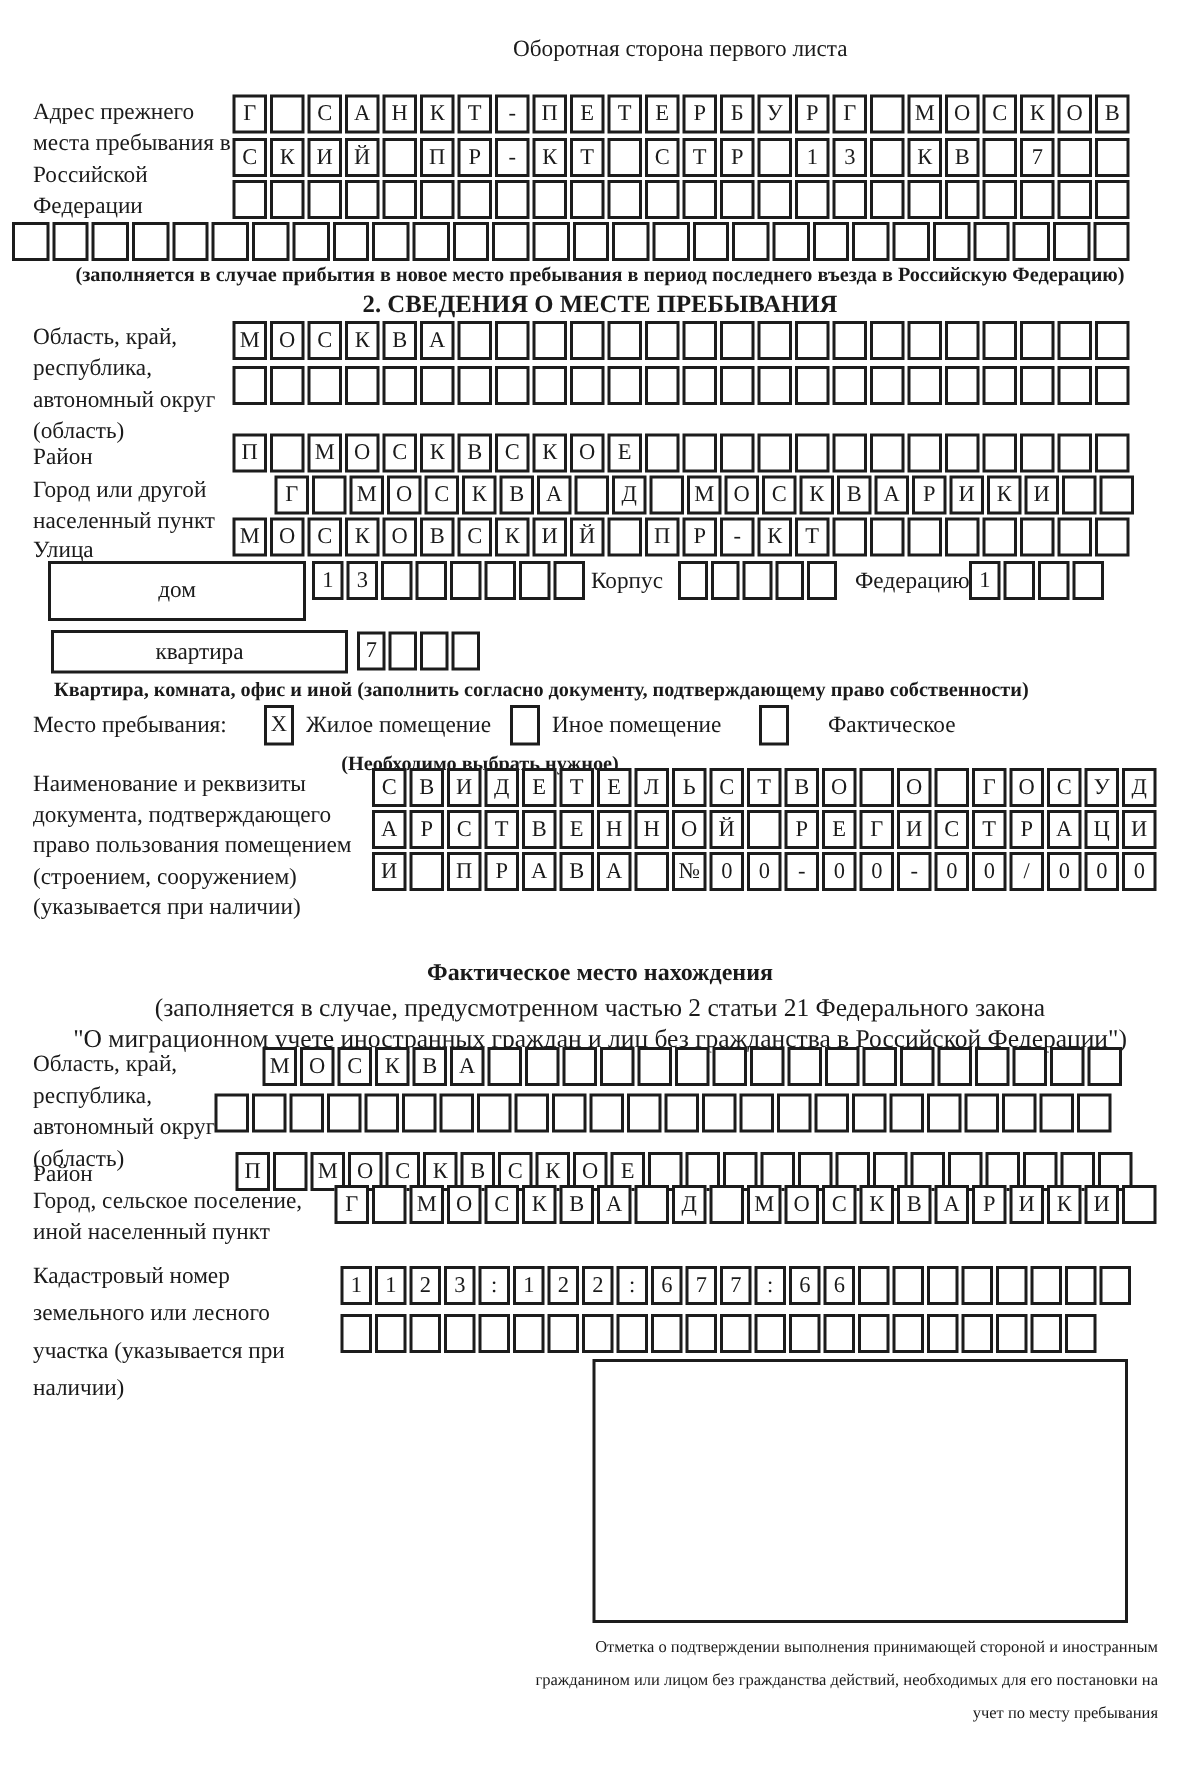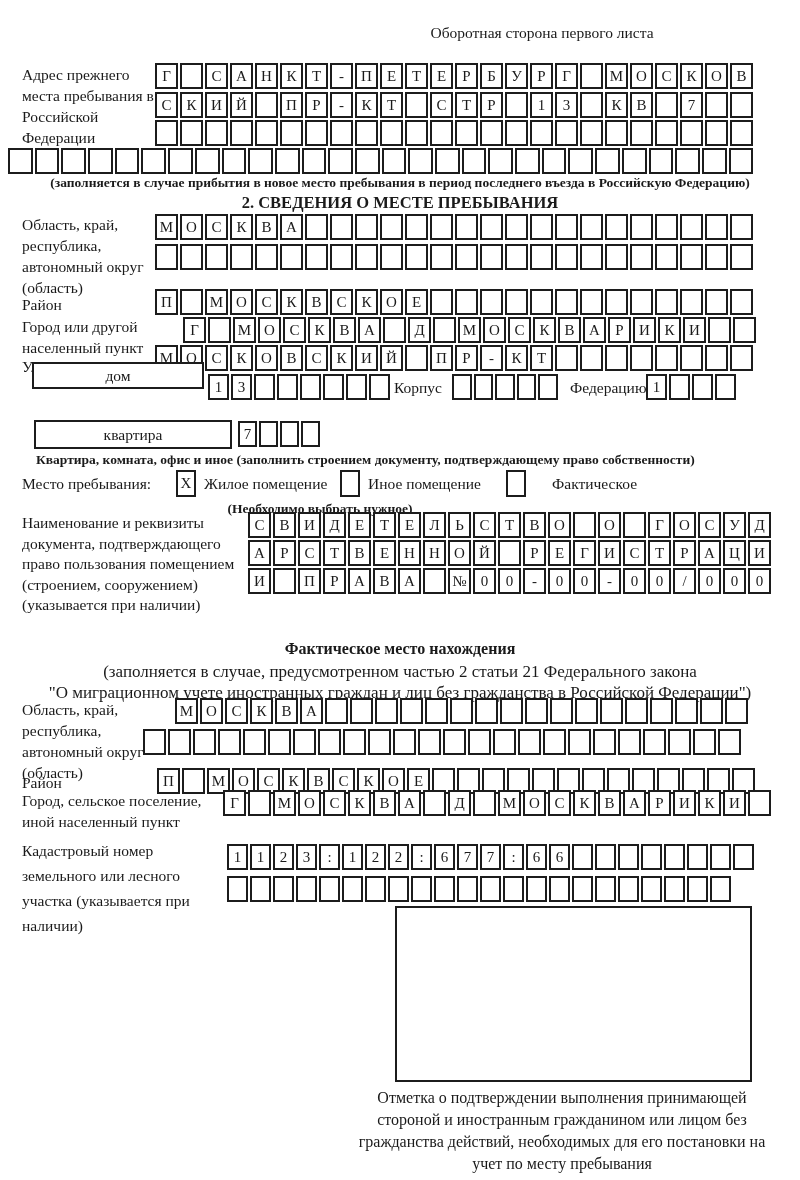--- a/index.html
+++ b/index.html
@@ -10,21 +10,21 @@
     color:#1a1a1a;
     font-family:"Liberation Serif","DejaVu Serif",serif;
     overflow:hidden;
   }
   .abs{position:absolute;}
   .label{font-size:15.5px;line-height:21px;}
   .small{font-size:13.5px;line-height:16px;font-weight:bold;}
   .mid{font-size:17px;line-height:20px;}
   .bold{font-weight:bold;}
   .center{left:0;width:800px;text-align:center;}
-  .right{text-align:center;}
+  .right{text-align:left;}
   .title{font-size:16.5px;}
   .boxrow{display:flex;gap:2px;}
   .cbox{
     width:23px;height:26px;
     border:2px solid #1c1c1c;
     box-sizing:border-box;
     display:flex;align-items:center;justify-content:center;
     font-size:15px;line-height:1;
     background:#fff;
     flex:0 0 auto;
@@ -298,21 +298,21 @@
       <span class="cbox"></span>
       <span class="cbox"></span>
       <span class="cbox"></span>
       <span class="cbox"></span>
       <span class="cbox"></span>
       <span class="cbox"></span>
       <span class="cbox"></span>
       <span class="cbox"></span>
     </div>
 
-  <div class="abs lrect" style="top:362px;left:32px;width:172px;height:27px">дом</div>
+  <div class="abs lrect" style="top:374px;left:32px;width:172px;height:40px">дом</div>
   <div class="abs boxrow p23" style="top:374px;left:208px">
       <span class="cbox">1</span>
       <span class="cbox">3</span>
       <span class="cbox"></span>
       <span class="cbox"></span>
       <span class="cbox"></span>
       <span class="cbox"></span>
       <span class="cbox"></span>
       <span class="cbox"></span>
     </div>
@@ -332,21 +332,21 @@
       <span class="cbox"></span>
     </div>
 
   <div class="abs lrect" style="top:420px;left:34px;width:198px;height:29px">квартира</div>
   <div class="abs boxrow p21" style="top:421px;left:238px">
       <span class="cbox">7</span>
       <span class="cbox"></span>
       <span class="cbox"></span>
       <span class="cbox"></span>
     </div>
-  <div class="abs small" style="top:452px;left:36px">Квартира, комната, офис и иное (заполнить строением документу, подтверждающему право собственности)</div>
+  <div class="abs small" style="top:452px;left:36px">Квартира, комната, офис и иной (заполнить согласно документу, подтверждающему право собственности)</div>
 
   <div class="abs label" style="top:473px;left:22px">Место пребывания:</div>
   <span class="abs chk" style="top:470px;left:176px">X</span>
   <div class="abs label" style="top:473px;left:204px">Жилое помещение</div>
   <span class="abs chk" style="top:470px;left:340px"></span>
   <div class="abs label" style="top:473px;left:368px">Иное помещение</div>
   <span class="abs chk" style="top:470px;left:506px"></span>
   <div class="abs label" style="top:473px;left:552px">Фактическое</div>
   <div class="abs small" style="top:501px;left:150px;width:340px;text-align:center">(Необходимо выбрать нужное)</div>
 
@@ -577,15 +577,15 @@
       <span class="cbox"></span>
       <span class="cbox"></span>
       <span class="cbox"></span>
       <span class="cbox"></span>
       <span class="cbox"></span>
       <span class="cbox"></span>
       <span class="cbox"></span>
     </div>
 
   <div class="abs stamp" style="top:906px;left:395px;width:357px;height:176px"></div>
-  <div class="abs" style="top:1087px;left:352px;width:420px;text-align:center;font-size:16px;line-height:22px">Отметка о подтверждении выполнения принимающей стороной и иностранным гражданином или лицом без гражданства действий, необходимых для его постановки на учет по месту пребывания</div>
+  <div class="abs" style="top:1087px;left:352px;width:420px;text-align:right;font-size:11px;line-height:22px">Отметка о подтверждении выполнения принимающей стороной и иностранным гражданином или лицом без гражданства действий, необходимых для его постановки на учет по месту пребывания</div>
 
 </div>
 
 </body></html>

